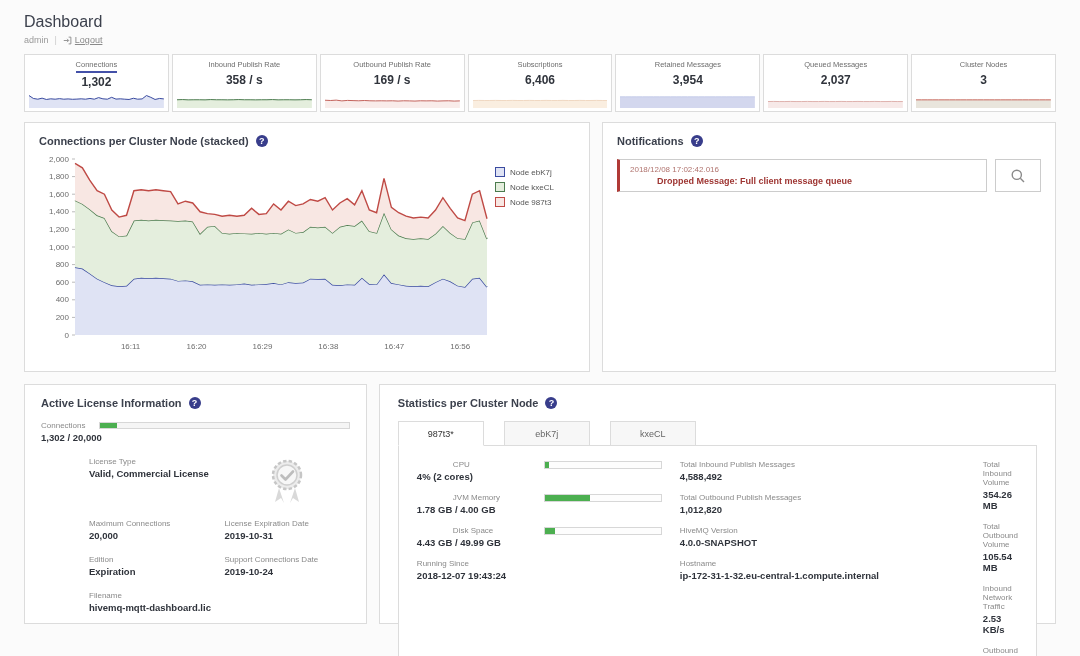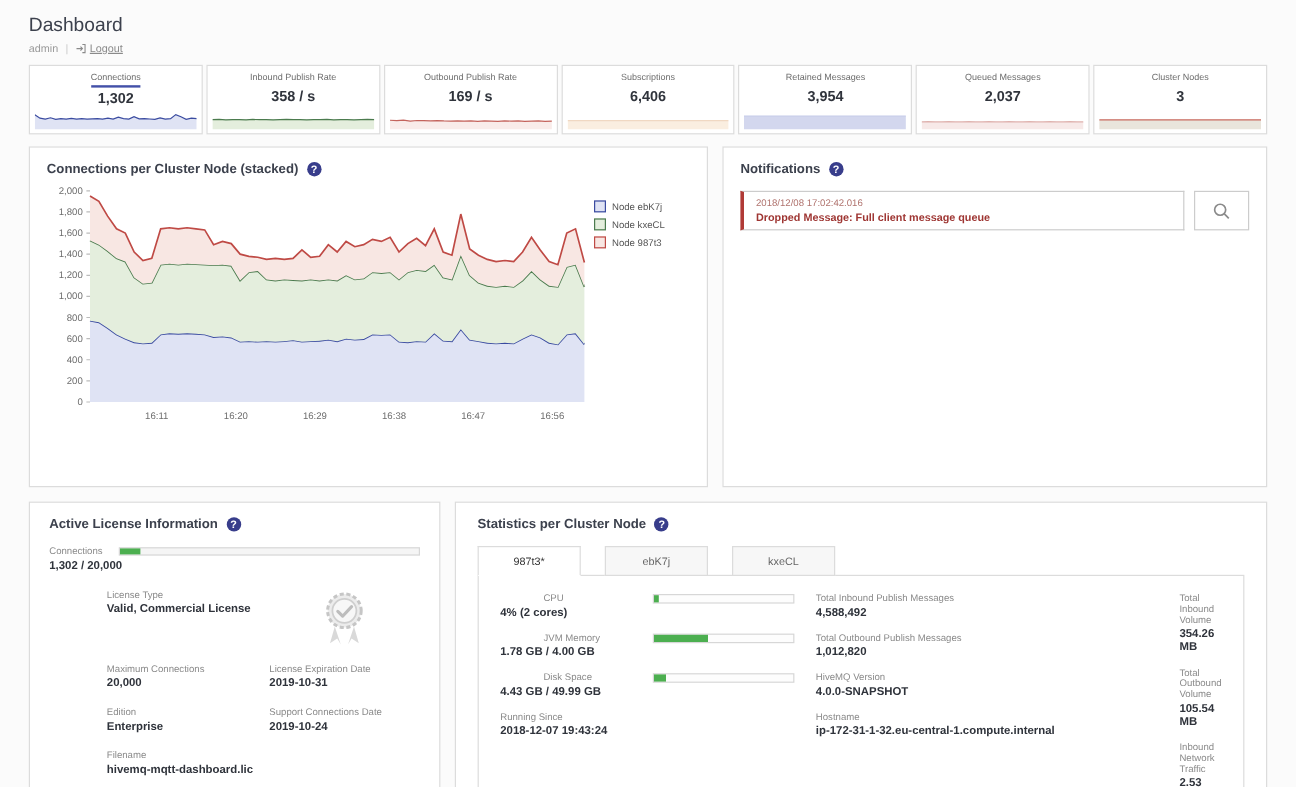--- a/index.html
+++ b/index.html
@@ -24,33 +24,33 @@
   
   .cards-row { display:flex; gap:3px; margin:0 24px; }
   .stat-card { flex:1; background:#fff; border:1px solid #dcdcdc; height:58px; position:relative;
     display:flex; flex-direction:column; align-items:center; cursor:pointer; }
   .card-label { font-size:7.5px; color:#6d6d6d; margin-top:5px; padding-bottom:2px; }
   .card-label.selected { border-bottom:2px solid #4350a8; }
   .card-value { font-size:12px; font-weight:700; color:#30343c; margin-top:2px; }
   .card-spark { position:absolute; left:4px; right:4px; bottom:3px; height:15px; }
   .card-spark svg { width:100%; height:15px; display:block; }
   
-  .main-row { display:flex; gap:12px; margin:10px 24px 0 24px; height:284px; }
+  .main-row { display:flex; gap:12px; margin:10px 24px 0 24px; height:250px; }
   .chart-panel { width:566px; padding:12px 14px; display:flex; flex-direction:column; }
   .chart-body { display:flex; flex:1; margin-top:6px; }
   .axis-lbl { font-size:8px; fill:#6d6d6d; font-family:"Liberation Sans",sans-serif; }
   .axis-tick { stroke:#bbbbbb; stroke-width:1; }
   .legend { display:flex; flex-direction:column; gap:5px; padding-top:14px; padding-left:4px; }
   .legend-item { display:flex; align-items:center; gap:5px; font-size:8px; color:#555; cursor:pointer; white-space:nowrap; }
   .legend-swatch { width:10px; height:10px; border:1px solid; flex:none; }
   .notif-panel { flex:1; padding:12px 14px; }
   .notif-row { display:flex; gap:8px; margin-top:12px; }
   .notif-item { flex:1; border:1px solid #cccccc; border-left:3px solid #b03a36; padding:5px 10px; background:#fff; }
   .notif-time { font-size:8px; color:#b0736e; margin-bottom:2px; }
-  .notif-msg { font-size:9px; font-weight:700; color:#9e3532; }
+  .notif-msg { font-size:9px; font-weight:700; color:#9e3532;margin-left:27px; }
   .notif-search { width:46px; border:1px solid #cccccc; background:#fff; display:flex; align-items:center; justify-content:center; cursor:pointer; }
   
   .bottom-row { display:flex; gap:12px; margin:12px 24px 0 24px; height:240px; }
   .license-panel { width:358px; padding:12px 16px; }
   .lic-conn-row { display:flex; align-items:center; margin-top:12px; }
   .lic-label { font-size:8px; color:#8a8a8a; }
   .lic-value { font-size:9.5px; font-weight:700; color:#2f333b; margin-top:2px; }
   .lic-bar { flex:1; height:7px; border:1px solid #d7d7d7; background:#f5f5f5; margin-left:14px; }
   .bar-fill { display:block; height:100%; background:#4caf50; }
   .lic-grid { display:grid; grid-template-columns:1fr 1fr; column-gap:10px; row-gap:14px; margin-top:14px;margin-left:48px; }
@@ -277,21 +277,21 @@
         <div class="lic-cell">
           <div class="lic-label">Maximum Connections</div>
           <div class="lic-value">20,000</div>
         </div>
         <div class="lic-cell">
           <div class="lic-label">License Expiration Date</div>
           <div class="lic-value">2019-10-31</div>
         </div>
         <div class="lic-cell">
           <div class="lic-label">Edition</div>
-          <div class="lic-value">Enterprise</div>
+          <div class="lic-value">Expiration</div>
         </div>
         <div class="lic-cell">
           <div class="lic-label">Support Connections Date</div>
           <div class="lic-value">2019-10-24</div>
         </div>
         <div class="lic-cell">
           <div class="lic-label">Filename</div>
           <div class="lic-value">hivemq-mqtt-dashboard.lic</div>
         </div>
       </div>

